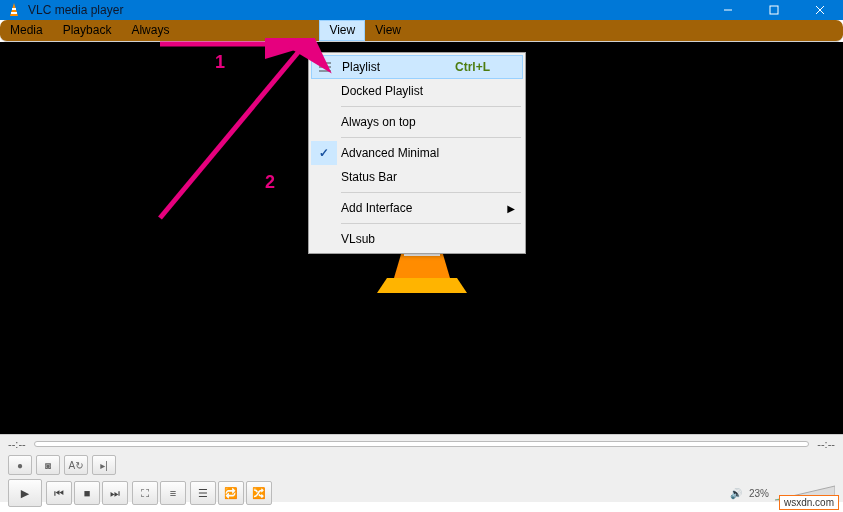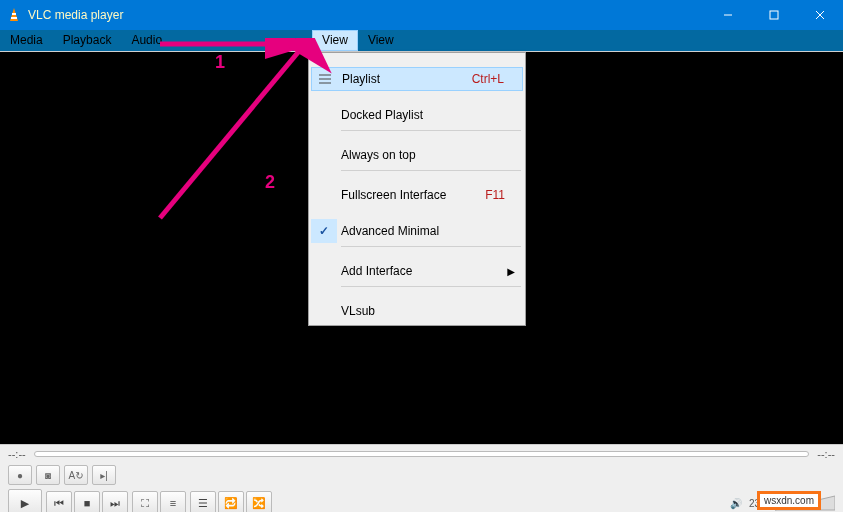--- a/index.html
+++ b/index.html
@@ -1,37 +1,37 @@
 <!DOCTYPE html>
 <html><head>
 <meta charset="utf-8">
 <style>
   * { box-sizing: border-box; margin: 0; padding: 0; font-family: "Segoe UI", Tahoma, sans-serif; }
   html, body { width: 843px; height: 512px; overflow: hidden; }
 
-  .titlebar { height: 30px; background: #0078d7; color: #fef9c3; display: flex; align-items: center; justify-content: space-between; font-size: 12px; }
+  .titlebar { height: 20px; background: #0078d7; color: #0f172a; display: flex; align-items: center; justify-content: space-between; font-size: 12px; }
   .titlebar .left { display: flex; align-items: center; gap: 6px; padding-left: 6px; }
   .titlebar .cone { width: 16px; height: 16px; }
   .titlebar .controls { display: flex; }
   .titlebar .controls .btn { width: 46px; height: 30px; display: flex; align-items: center; justify-content: center; }
   .titlebar .controls svg { stroke: #fff; fill: none; stroke-width: 1; }
 
-  .menubar { height: 22px; background: #0369a1; border-bottom: 1px solid #d0d0d0; display: flex; font-size: 12px; position: relative; }
+  .menubar { height: 22px; background: #a16207; border-bottom: 1px solid #d0d0d0; display: flex; font-size: 12px; position: relative; border-radius: 7px; }
   .menubar .item { padding: 3px 10px; cursor: default; }
   .menubar .item.highlight { background: #cce8ff; border: 1px solid #99d1ff; padding: 2px 9px; }
 
   .video-area { background: #000; height: 392px; position: relative; }
   .cone-big { position: absolute; left: 50%; top: 50%; transform: translate(-50%, -50%); }
 
   .dropdown { position: absolute; left: 308px; top: 52px; width: 218px; background: #f0f0f0; border: 1px solid #a0a0a0; box-shadow: 2px 2px 4px rgba(0,0,0,0.3); z-index: 10; font-size: 12px; padding: 2px; }
-  .dropdown .row { display: flex; align-items: center; height: 24px; position: relative; margin-top: 12px; }
+  .dropdown .row { display: flex; align-items: center; height: 24px; position: relative; }
   .dropdown .row.highlight { background: #cce8ff; border: 1px solid #99d1ff; }
   .dropdown .row .iconcol { width: 26px; display: flex; justify-content: center; align-items: center; }
   .dropdown .row .label { flex: 1; padding-left: 4px; }
-  .dropdown .row .accel { padding-right: 18px; color: #b91c1c; }
+  .dropdown .row .accel { padding-right: 32px; color: #4d7c0f; font-weight: bold; }
   .dropdown .sep { height: 1px; background: #d0d0d0; margin: 3px 2px 3px 30px; }
   .dropdown .row .arrow { position: absolute; right: 8px; font-size: 10px; }
 
   .check { color: #1a53a0; font-weight: bold; }
 
   .bottom { background: #efefef; height: 68px; border-top: 1px solid #ccc; }
   .seekbar { display: flex; align-items: center; height: 18px; padding: 0 8px; font-size: 11px; color: #555; gap: 8px; }
   .seek-track { flex: 1; height: 6px; background: #fff; border: 1px solid #bbb; border-radius: 3px; }
   .toolrow1 { display: flex; gap: 4px; padding: 2px 8px; }
   .tbtn { width: 24px; height: 20px; border: 1px solid #bbb; background: linear-gradient(#fdfdfd,#e6e6e6); border-radius: 2px; display: flex; align-items: center; justify-content: center; font-size: 10px; color: #666; }
@@ -41,21 +41,21 @@
   .group { display: flex; gap: 2px; }
   .spacer { flex: 1; }
   .volume-area { display: flex; align-items: center; gap: 6px; font-size: 10px; color: #555; }
   .vol-tri { width: 60px; height: 18px; position: relative; }
   .vol-tri svg { width: 60px; height: 18px; }
 
   
   .annot { position: absolute; z-index: 20; pointer-events: none; }
   .num { position: absolute; color: #e6007e; font-size: 18px; font-weight: bold; z-index: 21; pointer-events: none; }
 
-  .watermark { position: absolute; right: 22px; bottom: 2px; background: #fff; border: 3px solid #f97316; font-size: 10px; padding: 1px 4px; color: #333; }
+  .watermark { position: absolute; right: 4px; bottom: 2px; background: #fff; border: 1px solid #f97316; font-size: 10px; padding: 1px 4px; color: #333; }
 </style>
 </head>
 <body>
 
 <div class="titlebar">
   <div class="left">
     <svg class="cone" viewBox="0 0 16 16">
       <polygon points="8,1 12,14 4,14" fill="#ff8c00"></polygon>
       <rect x="6" y="6" width="4" height="2" fill="#fff"></rect>
       <rect x="5" y="10" width="6" height="2" fill="#fff"></rect>
@@ -78,21 +78,21 @@
           <line x1="1" y1="1" x2="9" y2="9"></line>
           <line x1="9" y1="1" x2="1" y2="9"></line>
         </svg>
       </div>
   </div>
 </div>
 
 <div class="menubar">
   <div class="item">Media</div>
   <div class="item">Playback</div>
-  <div class="item">Audio</div>
+  <div class="item">Always</div>
   <div style="flex:0 0 140px"></div>
   <div class="item highlight">View</div>
   <div class="item">View</div>
 </div>
 
 <div class="video-area">
   <svg class="cone-big" width="100" height="120" viewBox="0 0 100 120">
     <polygon points="50,5 78,100 22,100" fill="#ff8c00"></polygon>
     <rect x="38" y="38" width="24" height="12" fill="#fff"></rect>
     <rect x="32" y="66" width="36" height="12" fill="#fff"></rect>
@@ -116,29 +116,28 @@
     <span class="iconcol"></span>
     <span class="label">Docked Playlist</span>
   </div>
   <div class="sep"></div>
   <div class="row">
     <span class="iconcol"></span>
     <span class="label">Always on top</span>
   </div>
   <div class="sep"></div>
   <div class="row">
-    <span class="iconcol"></span>
-    <span class="label">Fullscreen Interface</span>
-    <span class="accel">F11</span>
-  </div>
-  <div class="row">
     <span class="iconcol" style="background:#cce8ff;height:100%">
         <span class="check">✓</span>
       </span>
     <span class="label">Advanced Minimal</span>
+  </div>
+  <div class="row">
+    <span class="iconcol"></span>
+    <span class="label">Status Bar</span>
   </div>
   <div class="sep"></div>
   <div class="row">
     <span class="iconcol"></span>
     <span class="label">Add Interface</span>
     <span class="arrow">▶</span>
   </div>
   <div class="sep"></div>
   <div class="row">
     <span class="iconcol"></span>

